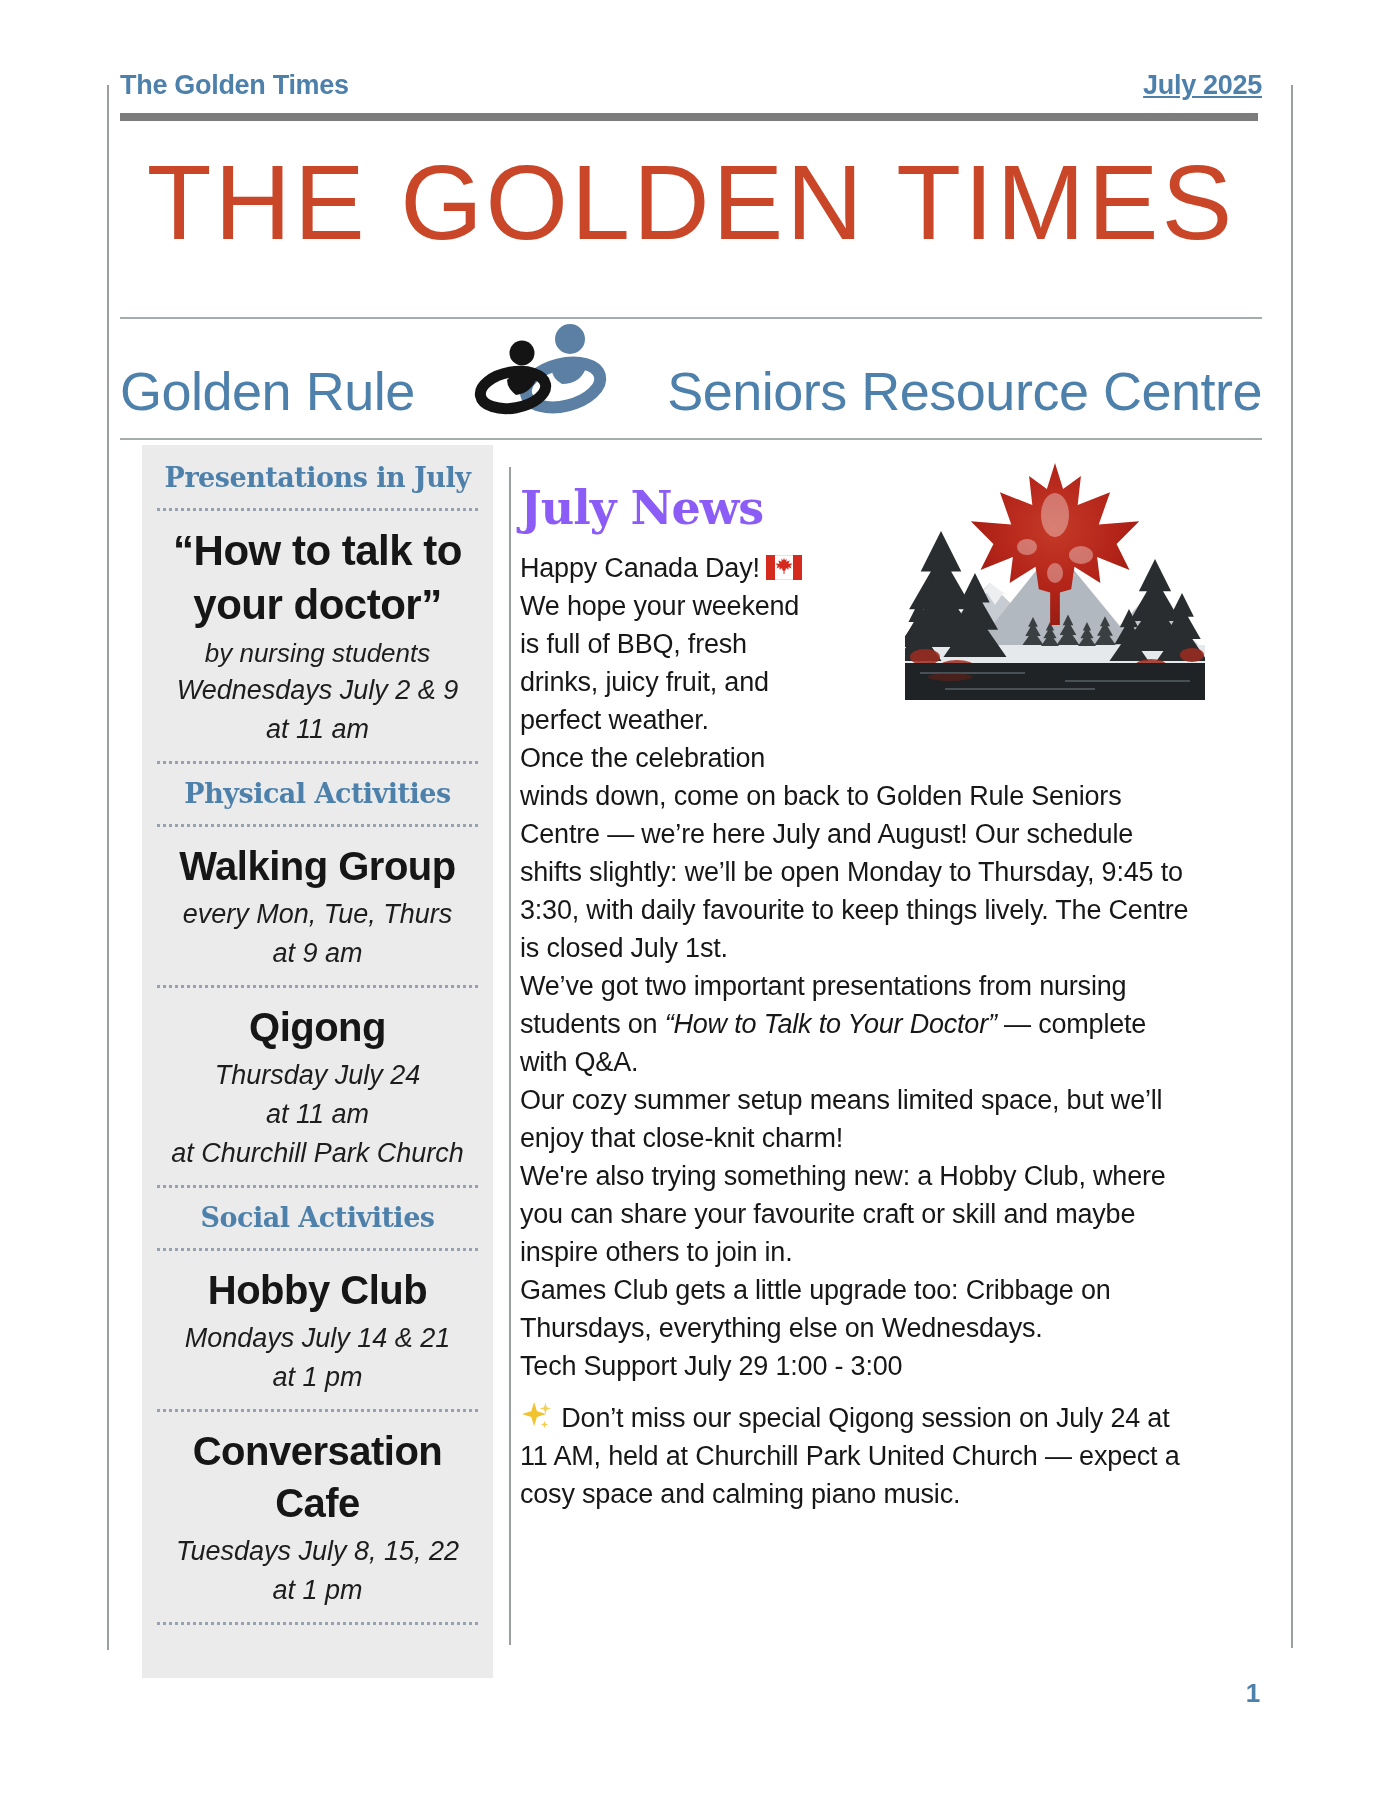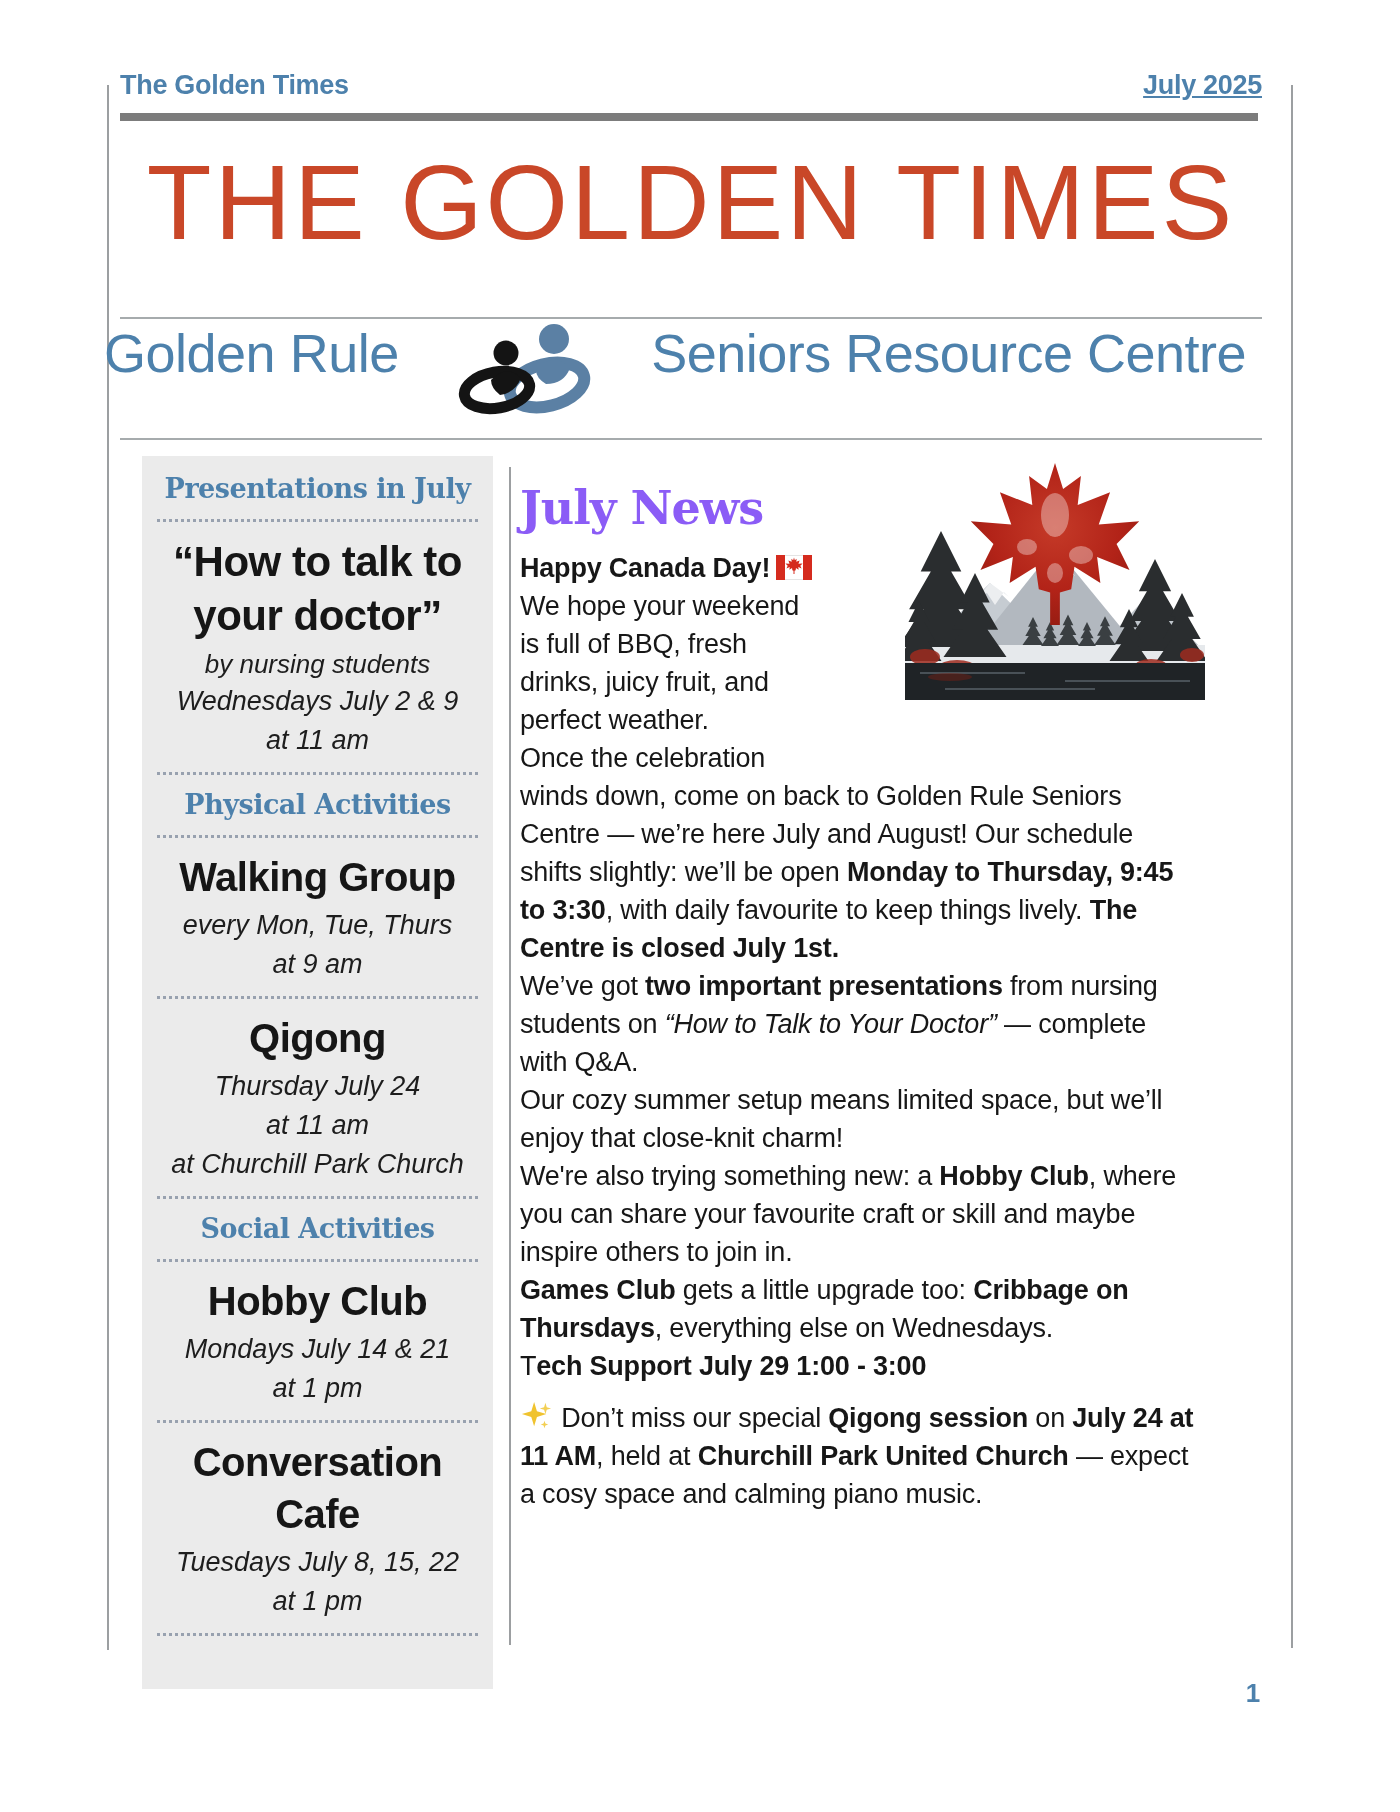--- a/index.html
+++ b/index.html
@@ -19,44 +19,44 @@
   
   .hdr{position:absolute;top:70px;font-size:27px;font-weight:700;color:#4d81ac;letter-spacing:-0.3px;}
   .hdr.l{left:120px;}
   .hdr.r{right:138px;text-decoration:underline;}
 
   .masthead{position:absolute;left:110px;top:142px;width:1162px;text-align:center;
     font-size:106px;font-weight:100;color:#c94728;letter-spacing:3px;white-space:nowrap;
     font-family:"Liberation Sans",sans-serif;}
 
   
-  .brand{position:absolute;left:104px;top:322px;width:1142px;height:100px;
-    display:flex;align-items:flex-start;justify-content:space-between;}
+  .brand{position:absolute;left:120px;top:322px;width:1142px;height:100px;
+    display:flex;align-items:flex-end;justify-content:space-between;}
   .brand-text{font-size:54px;font-weight:500;color:#4d81ac;letter-spacing:-0.5px;white-space:nowrap;}
   .brand-logo{width:152px;height:100px;flex:0 0 auto;margin:0 8px;}
 
   
-  .sidebar{position:absolute;left:142px;top:456px;width:351px;height:1233px;background:#ebebeb;
+  .sidebar{position:absolute;left:142px;top:445px;width:351px;height:1233px;background:#ebebeb;
     box-sizing:border-box;padding:16px 13px 0 13px;text-align:center;}
   .sb-heading{font-family:"DejaVu Serif",serif;font-weight:700;font-size:27px;color:#4d81ac;
     letter-spacing:-0.5px;line-height:34px;}
   .dotted{border-top:3px dotted #98a1af;height:0;margin:13px 2px;}
   .sb-title{font-weight:700;font-size:40px;line-height:52px;color:#161616;letter-spacing:-0.5px;margin:8px 0 4px 0;}
   .sb-title.big{font-size:42px;line-height:54px;}
   .sb-sub{font-style:italic;font-size:26px;line-height:34px;color:#1d1d1d;}
   .sb-when{font-style:italic;font-size:27px;line-height:37px;color:#1d1d1d;margin-top:2px;}
   .sb-when b{font-weight:400;}
 
   
   .main{position:absolute;left:520px;top:467px;width:680px;}
   .news-heading{font-family:"DejaVu Serif",serif;font-weight:700;font-size:46px;color:#8b5cf6;
     letter-spacing:-1px;padding-top:14px;}
   .illustration{position:absolute;left:385px;top:-12px;width:300px;height:245px;}
   .news-body{margin-top:14px;font-size:27px;line-height:38px;letter-spacing:-0.2px;color:#171717;}
-  .news-body b{font-weight:700;text-align:right;}
+  .news-body b{font-weight:400;text-align:right;}
   .news-body .it{font-style:italic;}
   .para2{margin-top:14px;}
   .flag-icon{display:inline-block;width:36px;height:25px;vertical-align:-3px;margin-left:6px;}
   .sparkles-icon{display:inline-block;width:32px;height:32px;vertical-align:-5px;margin-right:2px;}
 
   .page-num{position:absolute;left:1238px;top:1678px;width:30px;text-align:center;
     font-size:26px;font-weight:700;color:#4d81ac;}
 </style>
 </head>
 <body>

